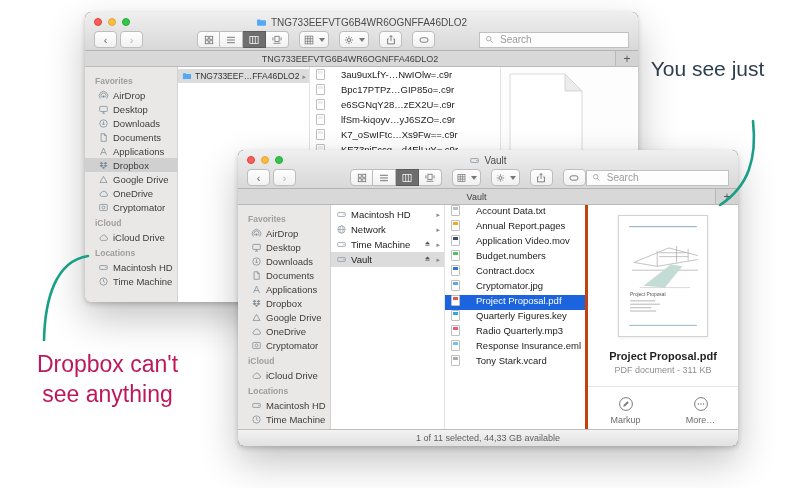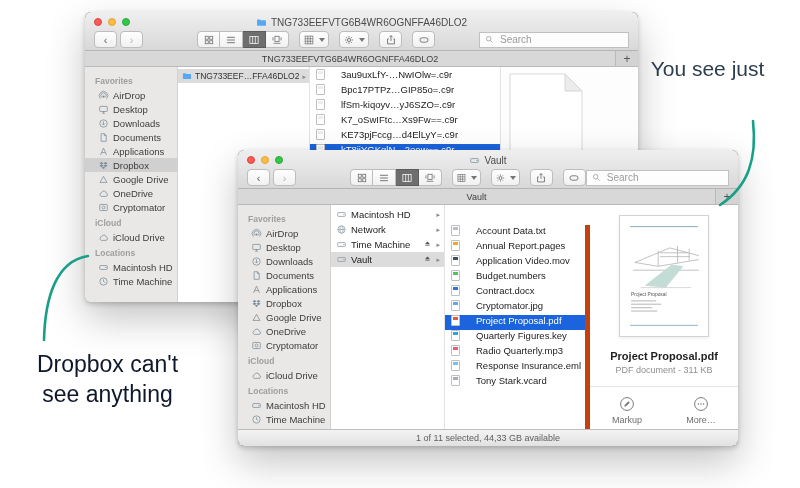--- a/index.html
+++ b/index.html
@@ -82,21 +82,21 @@
   .bigpage{position:absolute;left:8px;top:6px;}
 
   
   .dcol{flex:0 0 113px;border-right:1px solid #e3e3e3;padding-top:2px;}
   .drow{display:flex;align-items:center;gap:4px;height:15px;padding:0 4px 0 5px;
         font-size:9.5px;color:#222;white-space:nowrap;}
   .drow.sel{background:#dcdcdc;}
   .drow svg{width:11px;height:11px;color:#8a97a3;flex:0 0 auto;}
   .drow .eject svg{width:9px;height:9px;color:#555;}
   .drow .grow{flex:1;}
-  .fcol{flex:0 0 122px;border-right:5px solid #c2410c;padding-top:0;margin-top:20px;}
+  .fcol{flex:0 0 122px;border-right:3px solid #c2410c;padding-top:0;}
 
   
   .preview{flex:1;display:flex;flex-direction:column;align-items:center;padding-top:10px;min-width:0;}
   .thumb{width:88px;height:124px;border:1px solid #d2d2d2;background:#fff;
          box-shadow:0 1px 3px rgba(0,0,0,.08);}
   .pv-title{font-size:11px;font-weight:bold;color:#1f1f1f;margin-top:13px;}
   .pv-meta{font-size:9px;color:#8e8e8e;margin-top:3px;}
   .pv-div{width:100%;border-top:1px solid #e4e4e4;margin-top:11px;}
   .pv-actions{display:flex;width:100%;}
   .pv-action{flex:1;display:flex;flex-direction:column;align-items:center;gap:3px;
@@ -392,20 +392,26 @@
             <span class="ftype">
               <i></i>
             </span>
             <span>3au9uxLfY-…NwIOlw=.c9r</span>
           </div>
           <div class="frow">
             <span class="ftype">
               <i></i>
             </span>
             <span>Bpc17PTPz…GIP85o=.c9r</span>
+          </div>
+          <div class="frow">
+            <span class="ftype">
+              <i></i>
+            </span>
+            <span>e6SGNqY28…zEX2U=.c9r</span>
           </div>
           <div class="frow">
             <span class="ftype">
               <i></i>
             </span>
             <span>lfSm-kiqoyv…yJ6SZO=.c9r</span>
           </div>
           <div class="frow">
             <span class="ftype">
               <i></i>
@@ -745,21 +751,21 @@
       </div>
     </div>
     <div class="statusbar">
       <span>1 of 11 selected, 44,33 GB available</span>
     </div>
   </section>
 
   <div class="note note-right" style="color: rgb(45, 62, 79);">
     <div>You see just</div>
   </div>
-  <div class="note note-left" style="color: #0f172a;">
+  <div class="note note-left" style="color: #be185d;">
     <div>Dropbox can't</div>
     <div>see anything</div>
   </div>
   <svg class="curves">
     <path id="curve-right" d="M 753 121 C 757 158, 749 186, 720 205" fill="none" stroke-width="2.6" stroke-linecap="round" stroke="#17a086"></path>
     <path id="curve-left" d="M 88 256 C 56 261, 45 298, 44 340" fill="none" stroke-width="2.6" stroke-linecap="round" stroke="#17a086"></path>
   </svg>
 </div>
 
 </body></html>

